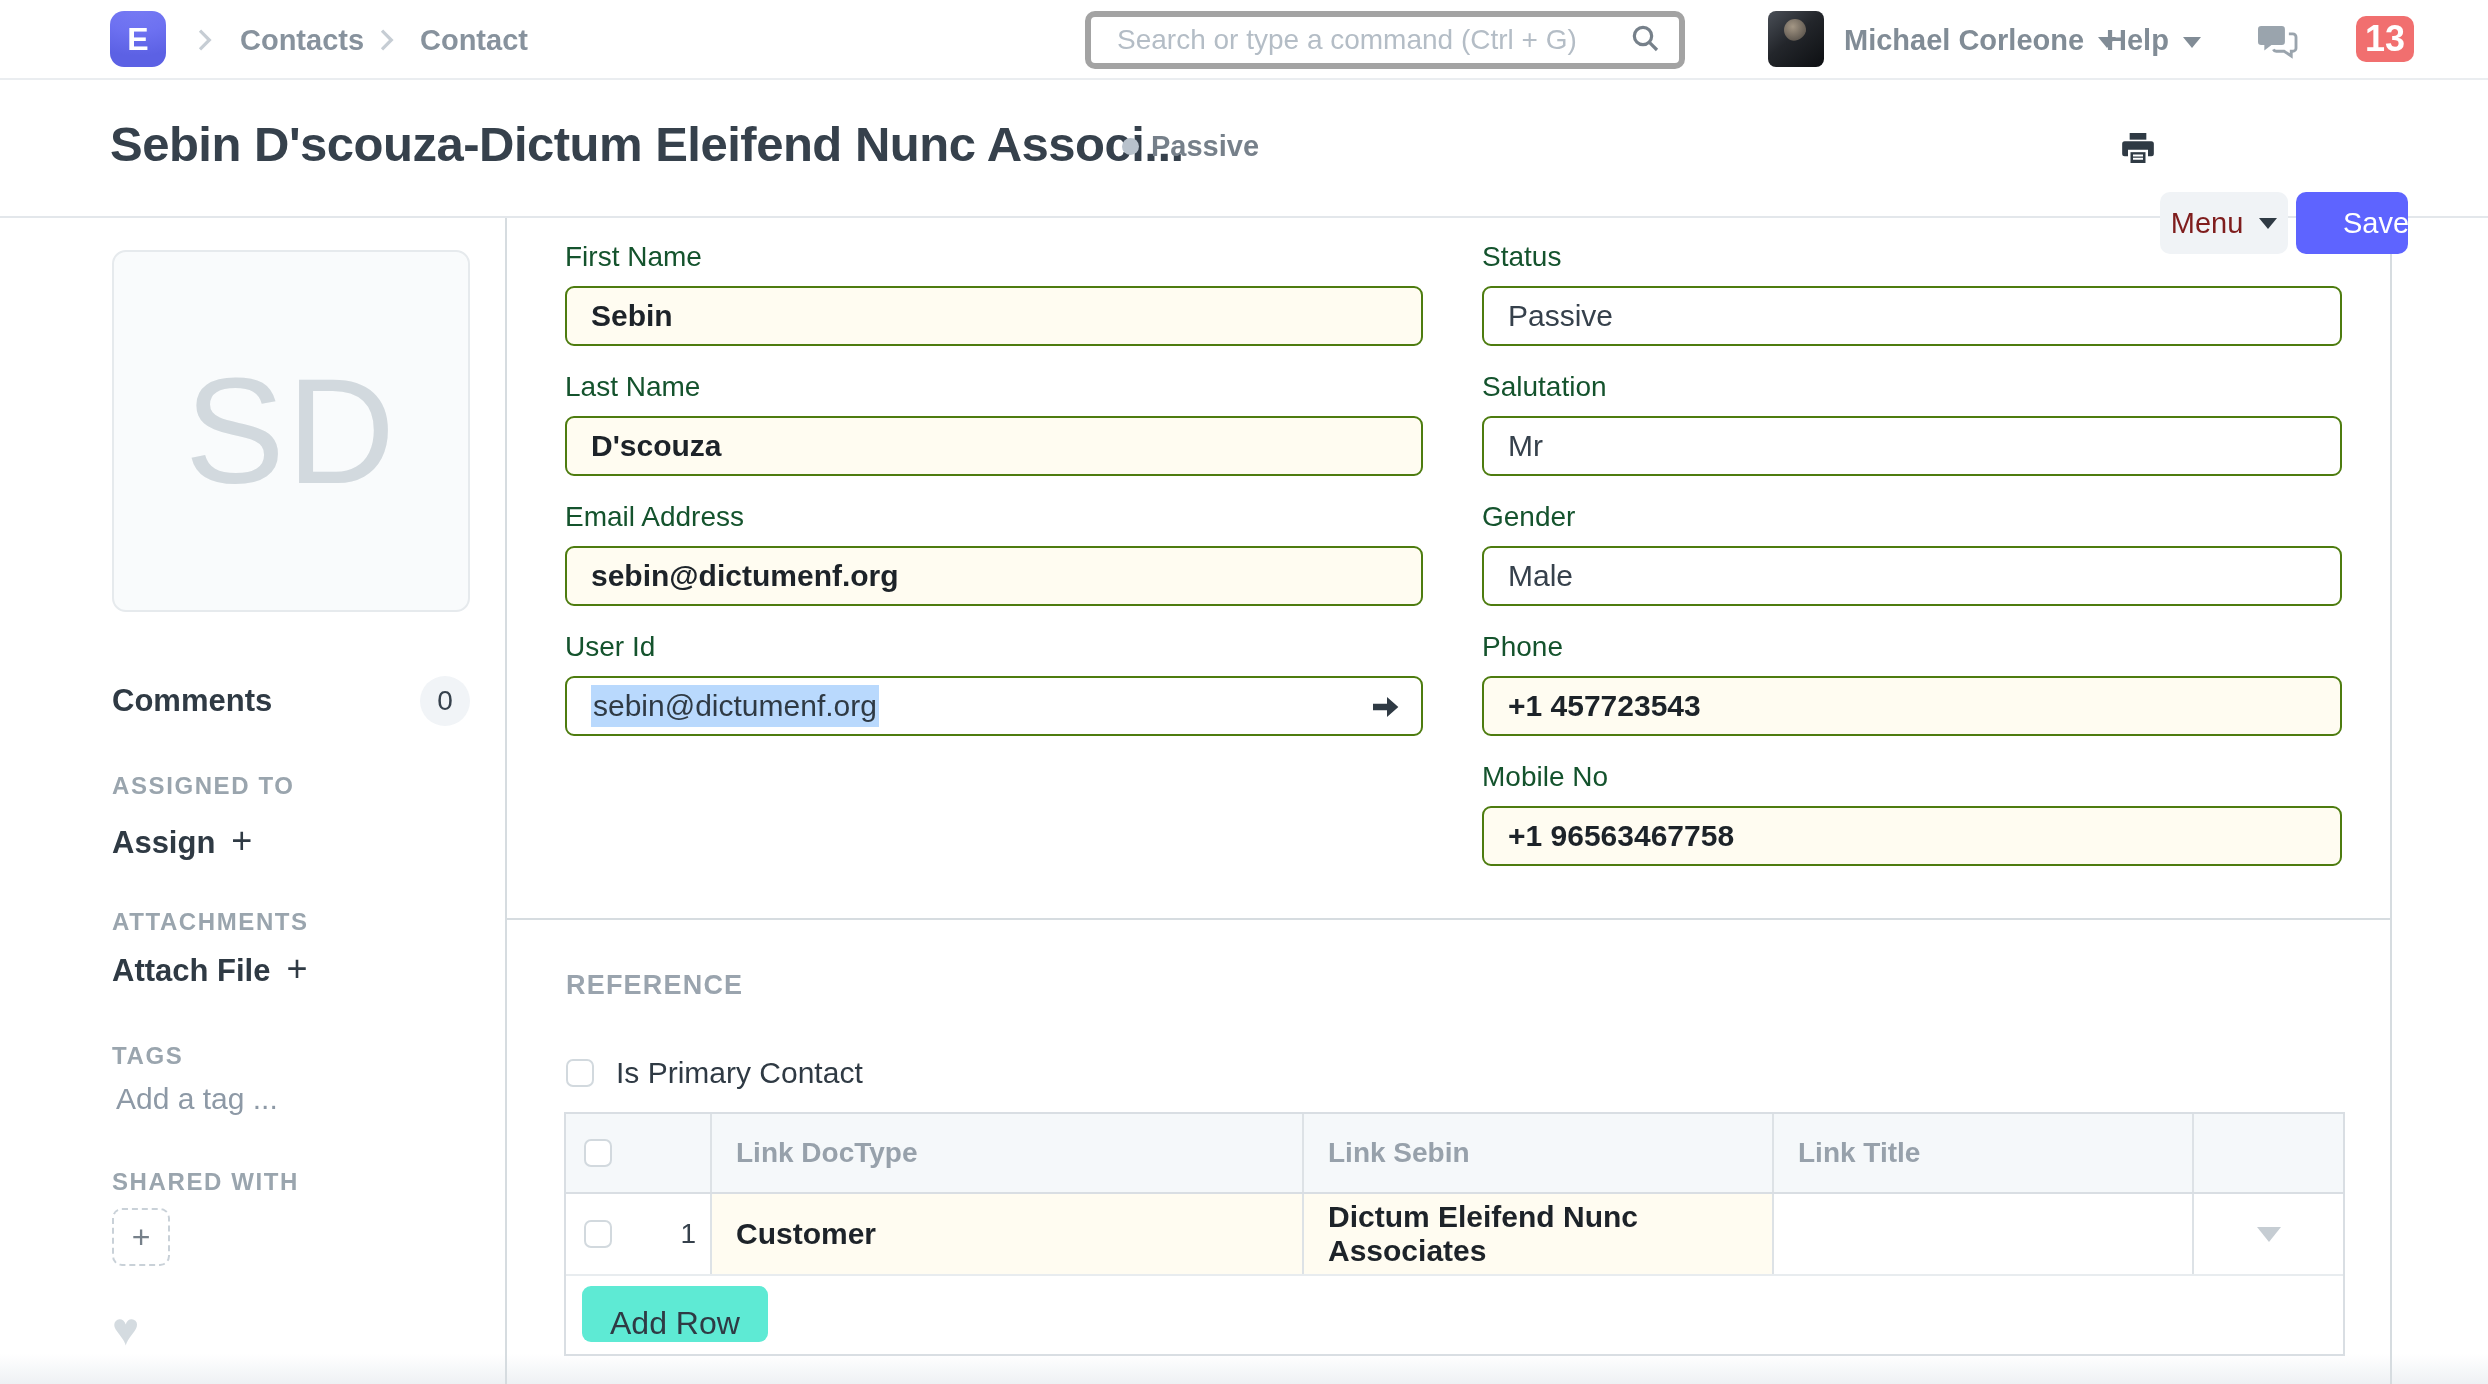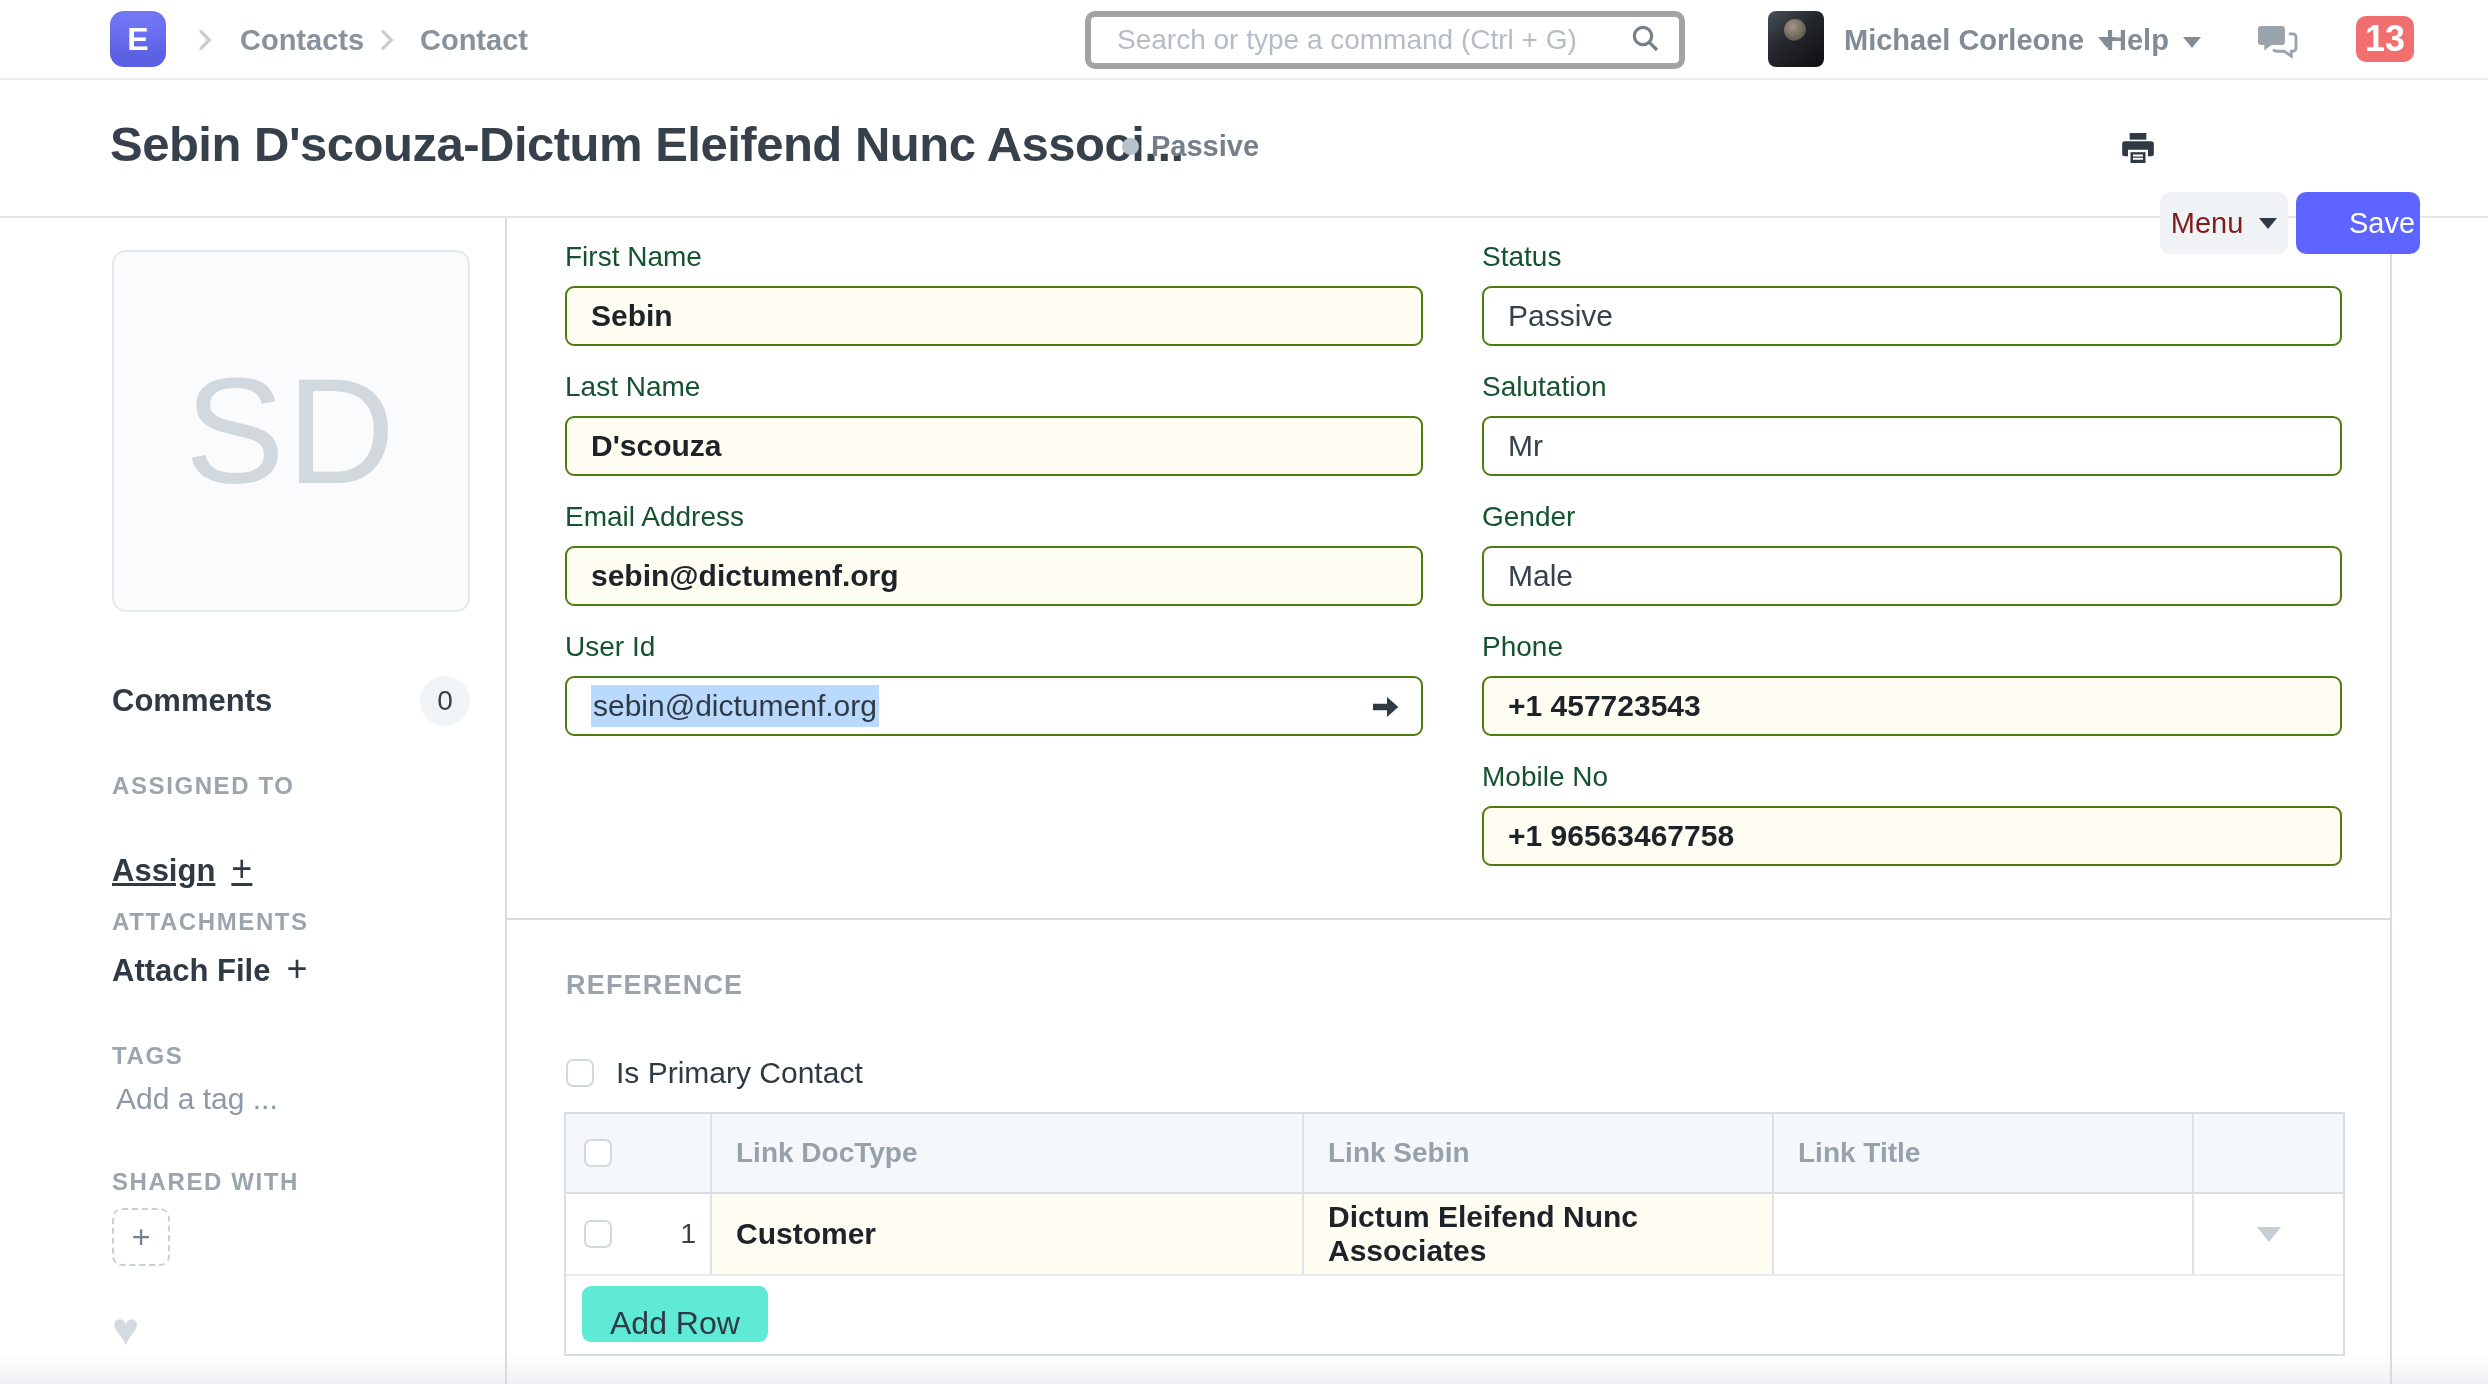--- a/index.html
+++ b/index.html
@@ -41,21 +41,21 @@
   .page-title { position:absolute; left:110px; top:36px; font-size:49px; font-weight:700; color:#36414c; letter-spacing:-0.5px; white-space:nowrap; }
   .indicator { position:absolute; left:1122px; top:50px; display:flex; align-items:center; }
   .indicator .dot { width:17px; height:17px; border-radius:50%; background:#b8c2cc; margin-right:12px; }
   .indicator .ind-label { font-size:29px; font-weight:700; color:#76808a; }
   .print-btn { position:absolute; left:2118px; top:48px; }
   .print-btn svg { width:40px; height:40px; }
   .btn { position:absolute; top:112px; height:62px; border-radius:10px; display:flex; align-items:center; justify-content:center;
     font-size:29px; cursor:default; }
   .btn-menu { left:2160px; width:128px; background:#f0f3f6; color:#7f1d1d; font-weight:400; }
   .btn-menu .caret { border-top-color:#2f3a44; margin-left:16px; }
-  .btn-save { left:2296px; width:124px; background:#5e64ff; color:#fff; font-weight:400;padding-left:48px; }
+  .btn-save { left:2296px; width:112px; background:#5e64ff; color:#fff; font-weight:400;padding-left:48px; }
 
   
   .card-border-left  { position:absolute; left:505px;  top:218px; width:2px; height:1166px; background:#d6dce0; }
   .card-border-right { position:absolute; left:2390px; top:218px; width:2px; height:1166px; background:#d6dce0; }
   .section-divider   { position:absolute; left:507px; top:918px; width:1883px; height:2px; background:#d6dce0; }
   .page-bottom { position:absolute; left:0; bottom:0; width:2488px; height:30px;
     background:linear-gradient(180deg, rgba(255,255,255,0) 0%, #eef1f4 100%); }
 
   
   .avatar-frame { position:absolute; left:112px; top:250px; width:358px; height:362px; background:#f9fbfc;
@@ -186,21 +186,21 @@
 <div class="avatar-frame">
   <span class="avatar-initials">SD</span>
 </div>
 
 <div class="comments-row">
   <span class="comments-label">Comments</span>
   <span class="count-pill">0</span>
 </div>
 
 <div class="side-heading" style="top:772px;">ASSIGNED TO</div>
-<div class="side-action" style="top:848px;text-decoration:underline;">
+<div class="side-action" style="top:820px;">
   <span>Assign</span><span class="plus">+</span>
 </div>
 
 <div class="side-heading" style="top:908px;">ATTACHMENTS</div>
 <div class="side-action" style="top:948px;">
   <span>Attach File</span><span class="plus">+</span>
 </div>
 
 <div class="side-heading" style="top:1042px;">TAGS</div>
 <div class="side-muted" style="top:1082px;">Add a tag ...</div>

